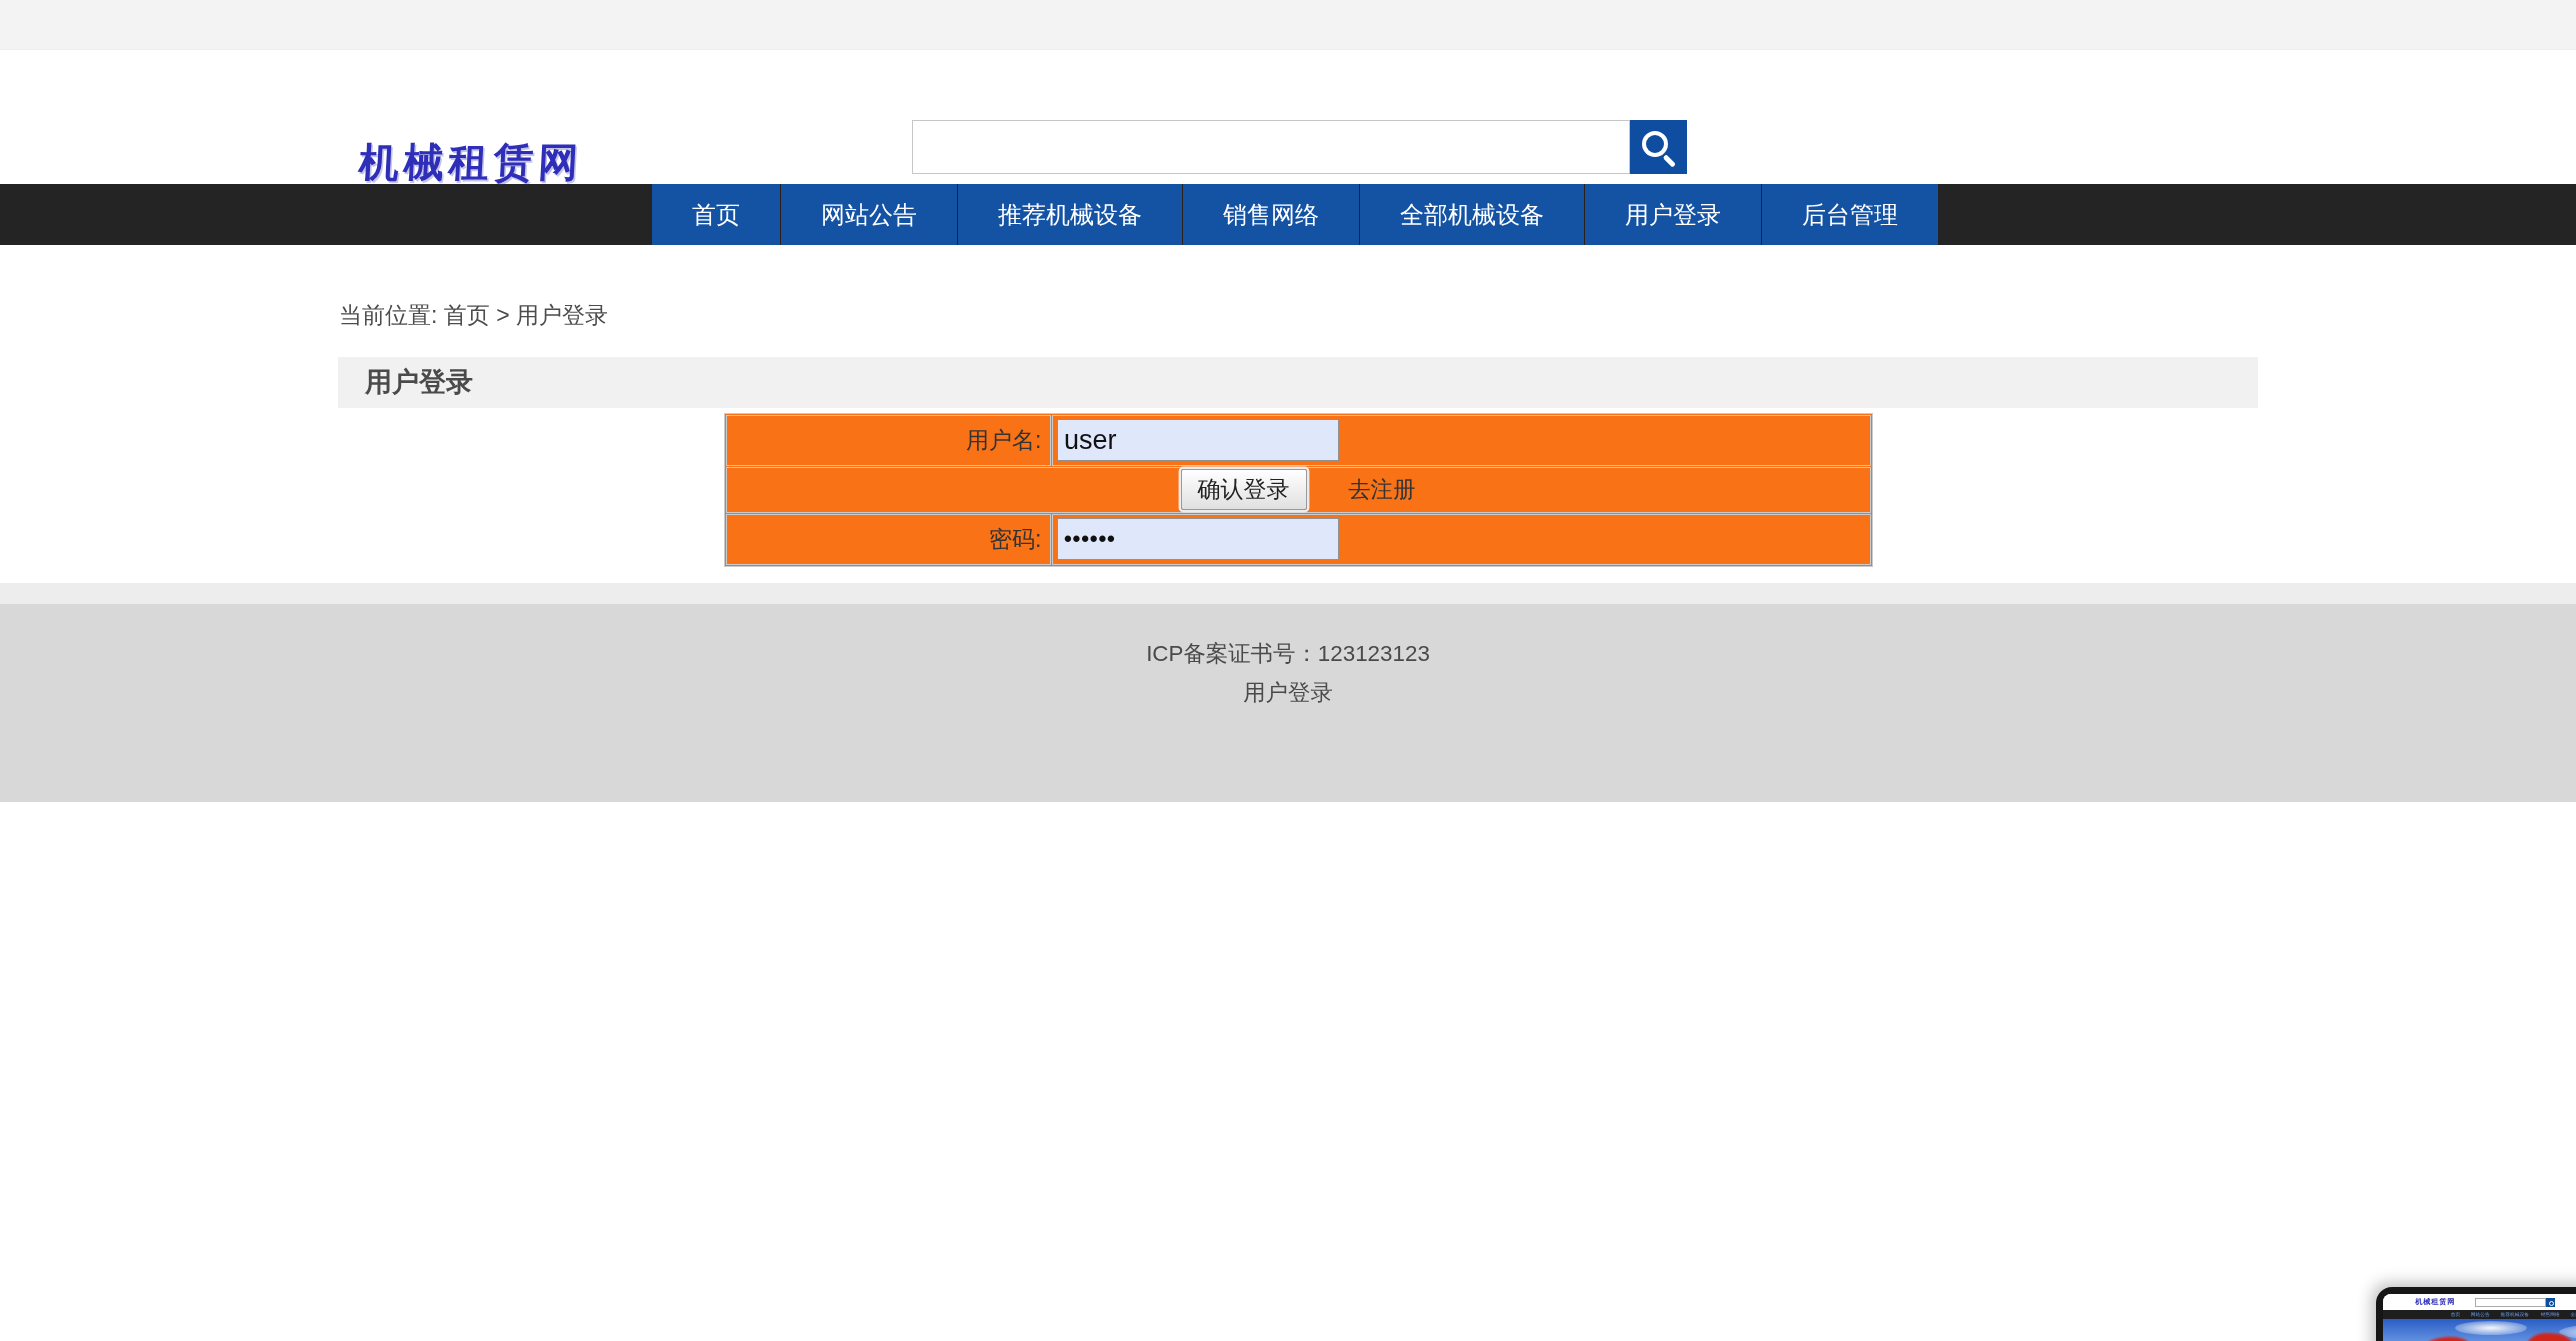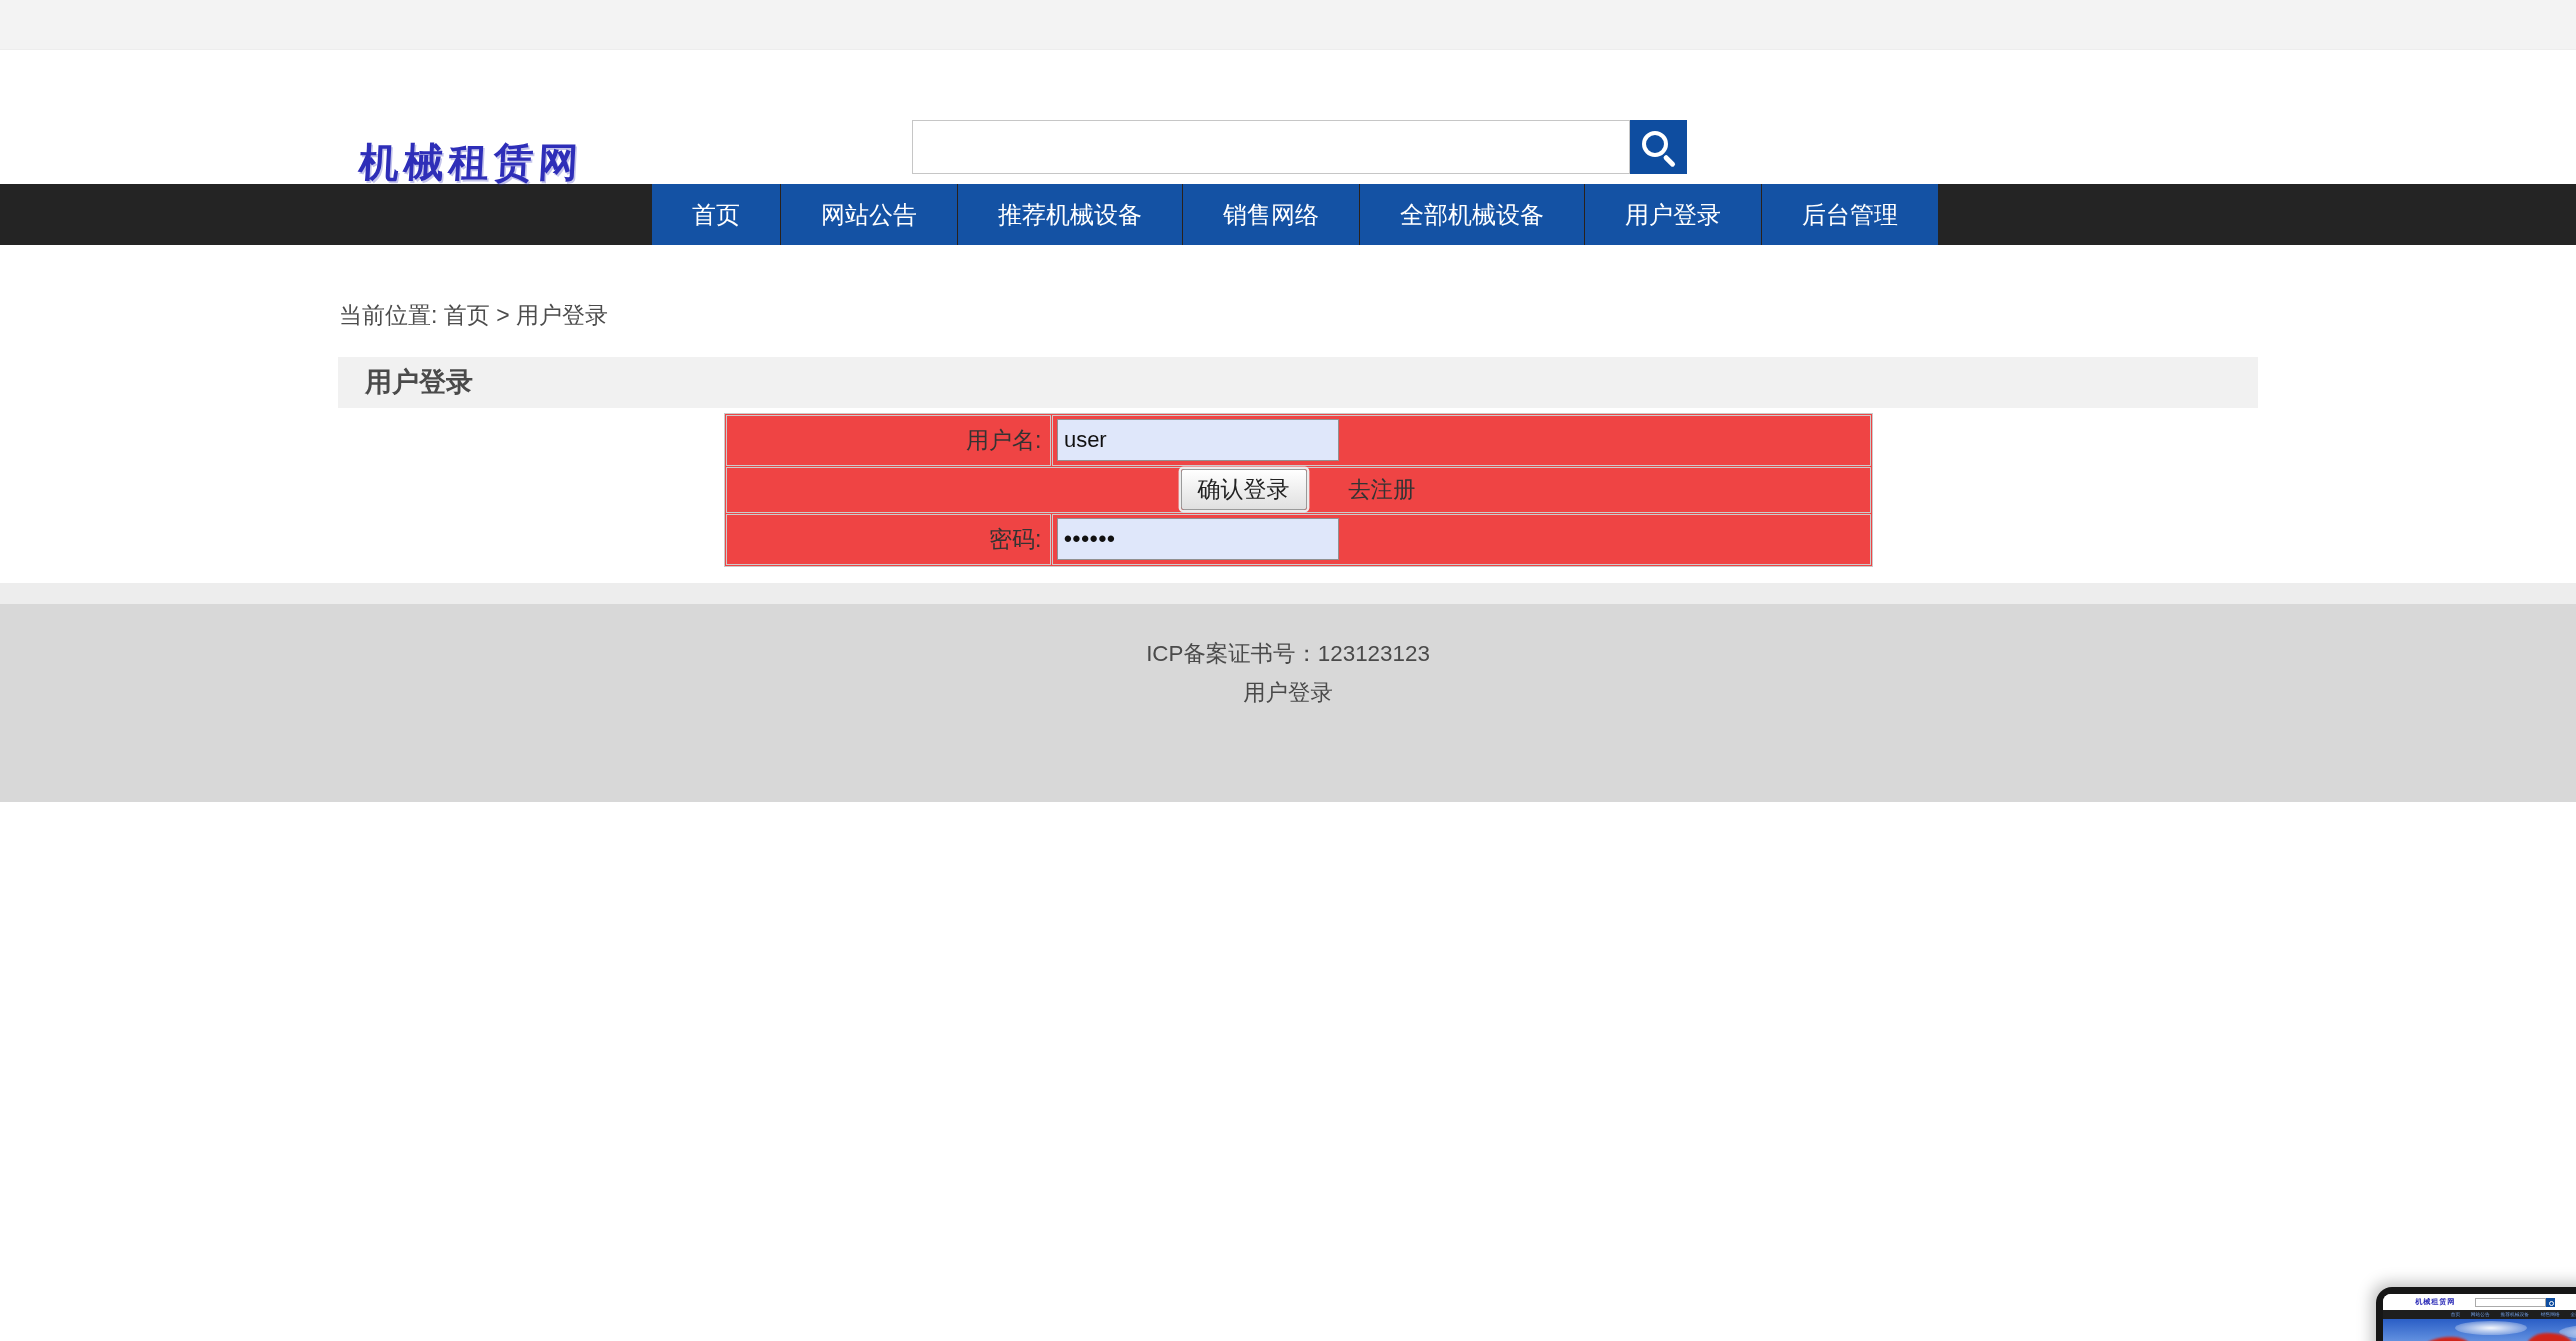--- a/index.html
+++ b/index.html
@@ -119,37 +119,37 @@
     font-weight: bold;
     color: #4a4a4a;
     padding-left: 27px;
   }
   table.login-table {
     width: 1149px;
     margin: 4.8px auto 16px auto;
     border-collapse: separate;
     border-spacing: 1.6px;
     border: 0.8px solid #cbcbcb;
-    background: #ef4444;
+    background: #f97316;
   }
   table.login-table td { border: 0.8px solid #cbcbcb; }
   td.label-cell {
     width: 325px;
     height: 51px;
     text-align: right;
     padding-right: 8px;
     font-size: 23px;
     color: #333333;
   }
   td.field-cell { padding-left: 4px; }
   .form-input {
     width: 282px; height: 42px;
     background: #dfe7fa;
     border: 1.6px solid #919191;
-    font-size: 22px;
+    font-size: 27px;
     padding: 0 6.4px;
     color: #111111;
     outline: none;
     font-family: "Liberation Sans", sans-serif;
   }
   .form-input.password {
     font-weight: bold;
     font-size: 22.4px;
     letter-spacing: 0.8px;
   }

